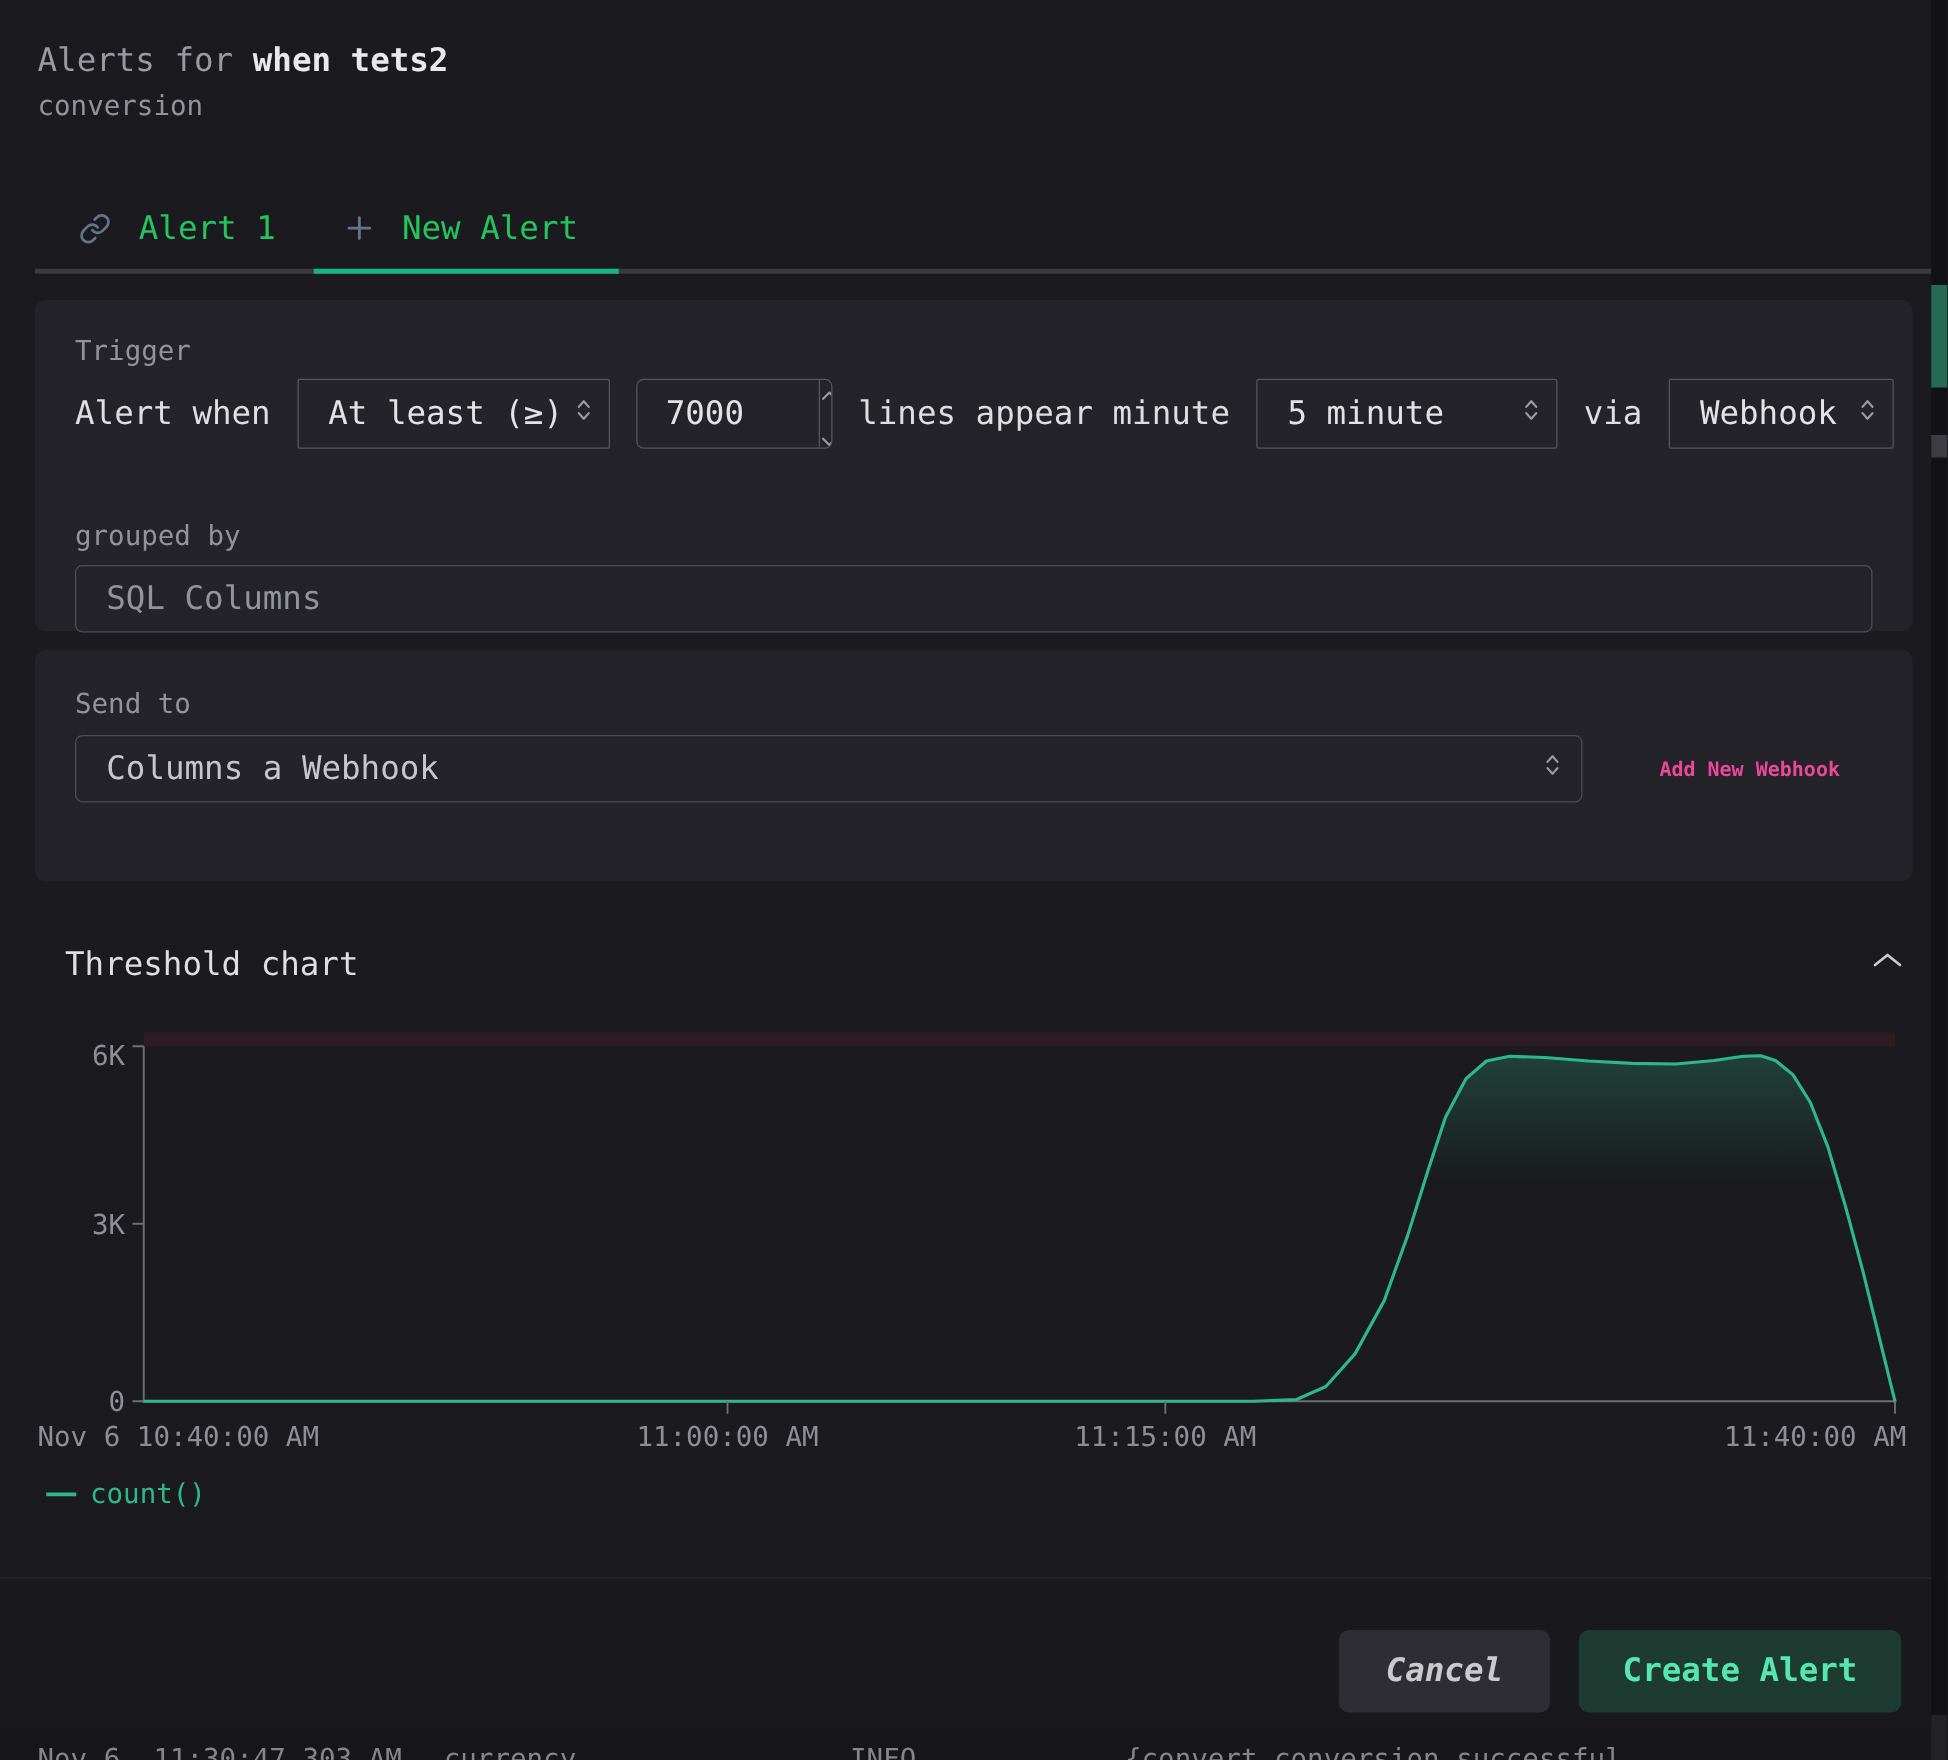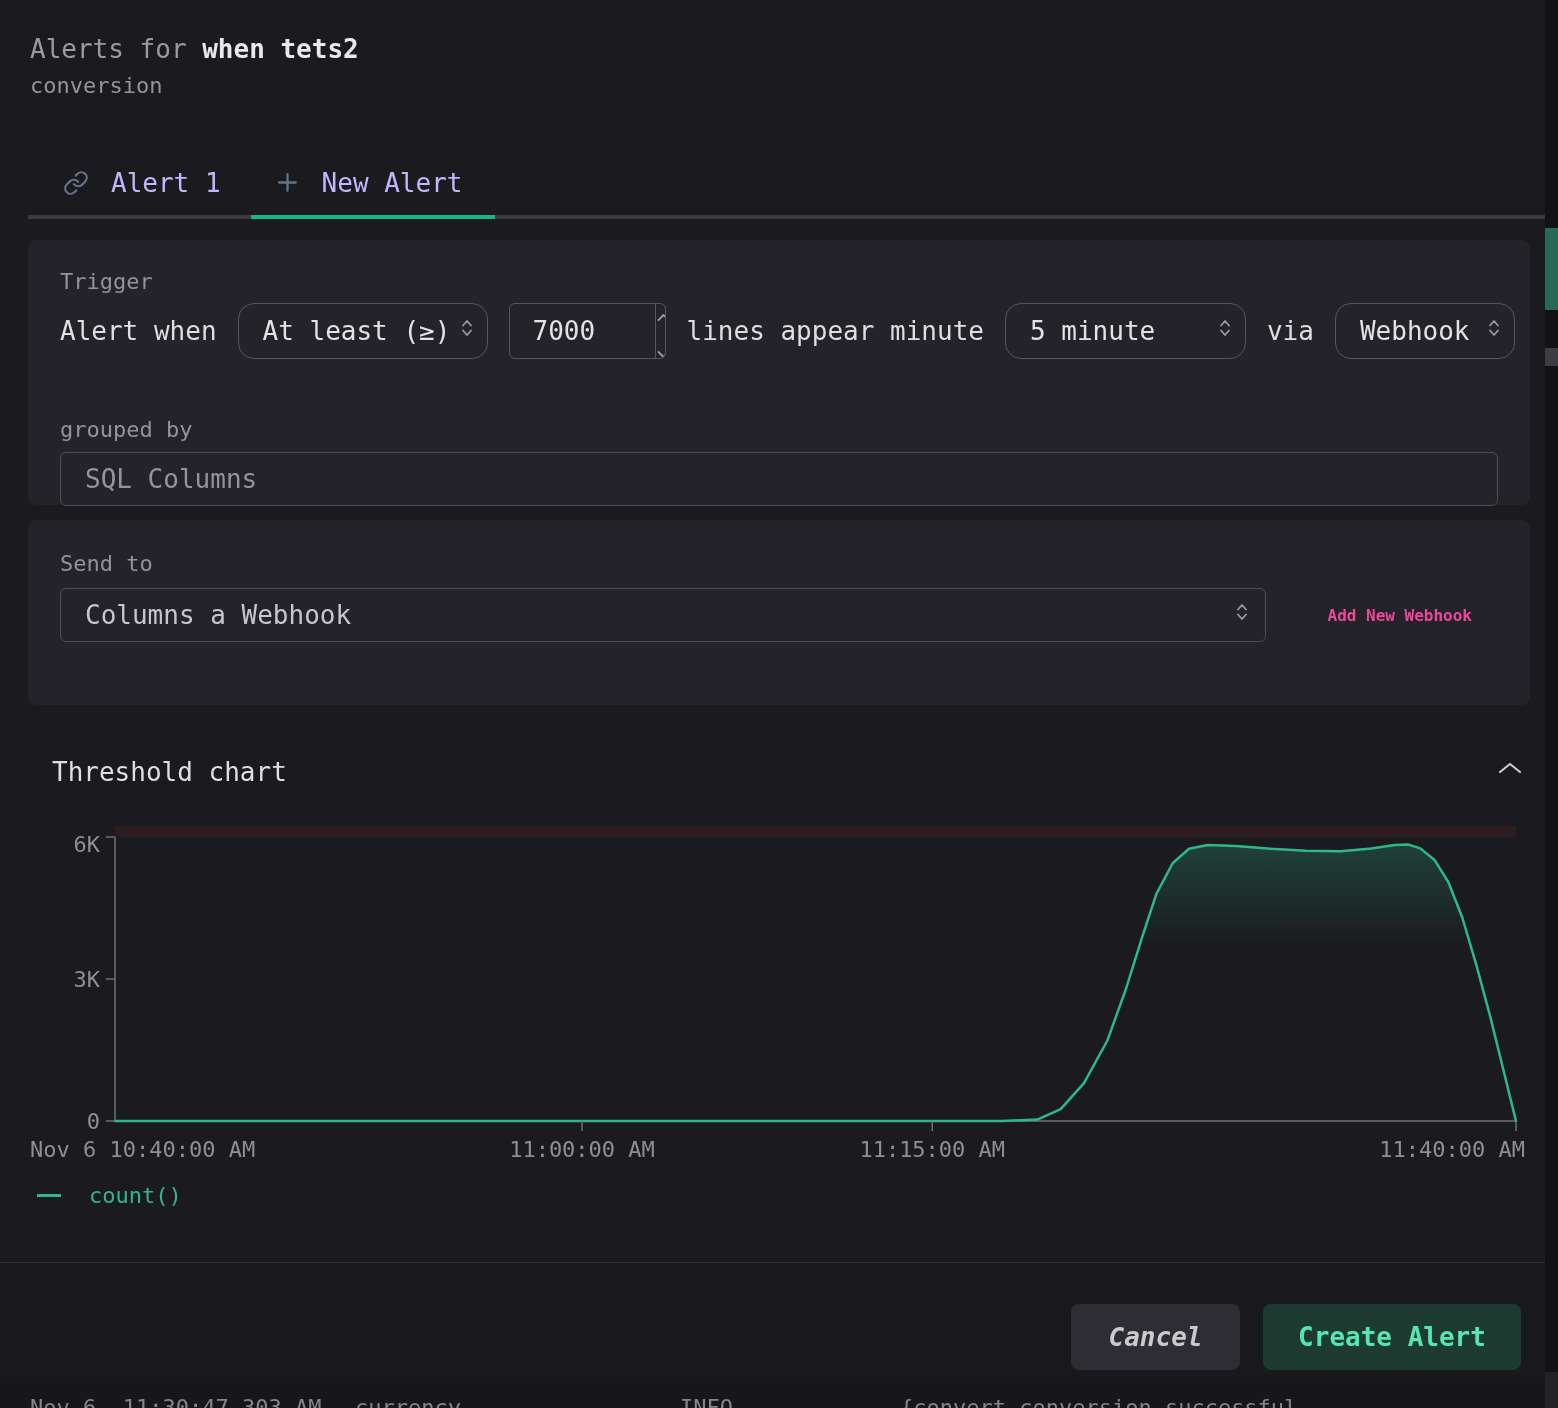--- a/index.html
+++ b/index.html
@@ -13,36 +13,36 @@
 
   
   .hdr{position:absolute;left:30px;top:34px;}
   .hdr-title{font-size:26px;color:#9a9aa2;white-space:nowrap;}
   .hdr-title b{color:#e9e9ed;font-weight:700;}
   .hdr-sub{font-size:22px;color:#93939b;margin-top:9px;}
 
   
   .tabbar{position:absolute;left:28px;top:150px;width:1517px;height:65px;
     border-bottom:4px solid #3a3a40;display:flex;align-items:stretch;}
-  .tab{display:flex;align-items:center;gap:22px;font-size:26px;color:#c4b5fd;
+  .tab{display:flex;align-items:center;gap:22px;font-size:26px;color:#22c55e;
     padding:0 30px 0 35px;margin-bottom:-4px;border-bottom:4px solid transparent;cursor:pointer;}
   .tab.active{border-bottom-color:#14b87d;padding:0 33px 0 24px;}
   .tab .ticon{display:flex;align-items:center;}
 
   
   .panel{position:absolute;left:28px;width:1502px;background:#232329;border-radius:8px;box-sizing:border-box;padding:0 32px;}
   .panel.trigger{top:240px;height:265px;}
   .panel.sendto{top:520px;height:185px;}
   .section-label{font-size:22px;color:#93939b;}
   .panel.trigger .section-label{padding-top:29px;}
   .panel.sendto .section-label{padding-top:31px;}
 
   .trigger-row{display:flex;align-items:center;height:56px;margin-top:9px;gap:21px;
     font-size:26px;color:#dfdfe2;white-space:nowrap;}
-  .selectbox{height:56px;border:1px solid #56565e;border-radius:16px;box-sizing:border-box;
+  .selectbox{height:56px;border:1px solid #56565e;border-radius:2px;box-sizing:border-box;
     display:flex;align-items:center;justify-content:space-between;
     padding:0 13px 0 24px;color:#e3e3e6;cursor:pointer;flex:none;}
   .w250{width:250px}.w208{width:241px}.w180{width:180px}
   .numbox{height:56px;width:157px;border:1px solid #56565e;border-radius:6px;box-sizing:border-box;
     display:flex;overflow:hidden;flex:none;}
   .numbox input{width:122px;background:transparent;border:none;outline:none;color:#e3e3e6;
     font-family:"DejaVu Sans Mono","Liberation Mono",monospace;font-size:26px;padding:0 0 0 23px;}
   .spinner{width:33px;border-left:1px solid #56565e;display:flex;flex-direction:column;
     align-items:center;justify-content:center;gap:7px;cursor:pointer;}
 
@@ -57,21 +57,21 @@
     display:flex;align-items:center;justify-content:space-between;padding:0 16px 0 24px;
     color:#c6c6cc;font-size:26px;cursor:pointer;}
   .add-webhook{font-family:"DejaVu Sans Mono","Liberation Mono",monospace;font-size:16px;font-weight:700;
     color:#ec4899;background:none;border:none;padding:0 26px;margin-left:36px;cursor:pointer;white-space:nowrap;}
 
   
   .chart-head{position:absolute;left:52px;top:757px;font-size:26px;color:#dfdfe2;}
   .collapse-btn{position:absolute;right:32px;top:757px;background:none;border:none;padding:2px;cursor:pointer;}
   .chart-svg{position:absolute;left:28px;top:820px;}
   .axis-label{font-family:"DejaVu Sans Mono","Liberation Mono",monospace;font-size:22px;fill:#8e8e96;}
-  .legend{position:absolute;left:37px;top:1183px;display:flex;align-items:center;gap:28px;}
+  .legend{position:absolute;left:37px;top:1183px;display:flex;align-items:center;gap:11px;}
   .legend-dash{width:24px;height:0;border-top:3px solid #2eb88a;}
   .legend-label{font-size:22px;color:#2eb88a;}
 
   
   .footer{position:absolute;left:0;right:0;top:1262px;height:120px;border-top:1px solid #2a2a2f;background:#19191d;}
   .footer-buttons{position:absolute;top:41px;right:37px;display:flex;gap:23px;}
   .btn{height:66px;border:none;border-radius:8px;cursor:pointer;
     font-family:"DejaVu Sans Mono","Liberation Mono",monospace;font-size:26px;font-weight:700;}
   .btn.cancel{width:169px;background:#2d2d33;color:#c9c9ce;font-style:italic;}
   .btn.create{width:258px;background:#1d3b31;color:#55e6b1;}

